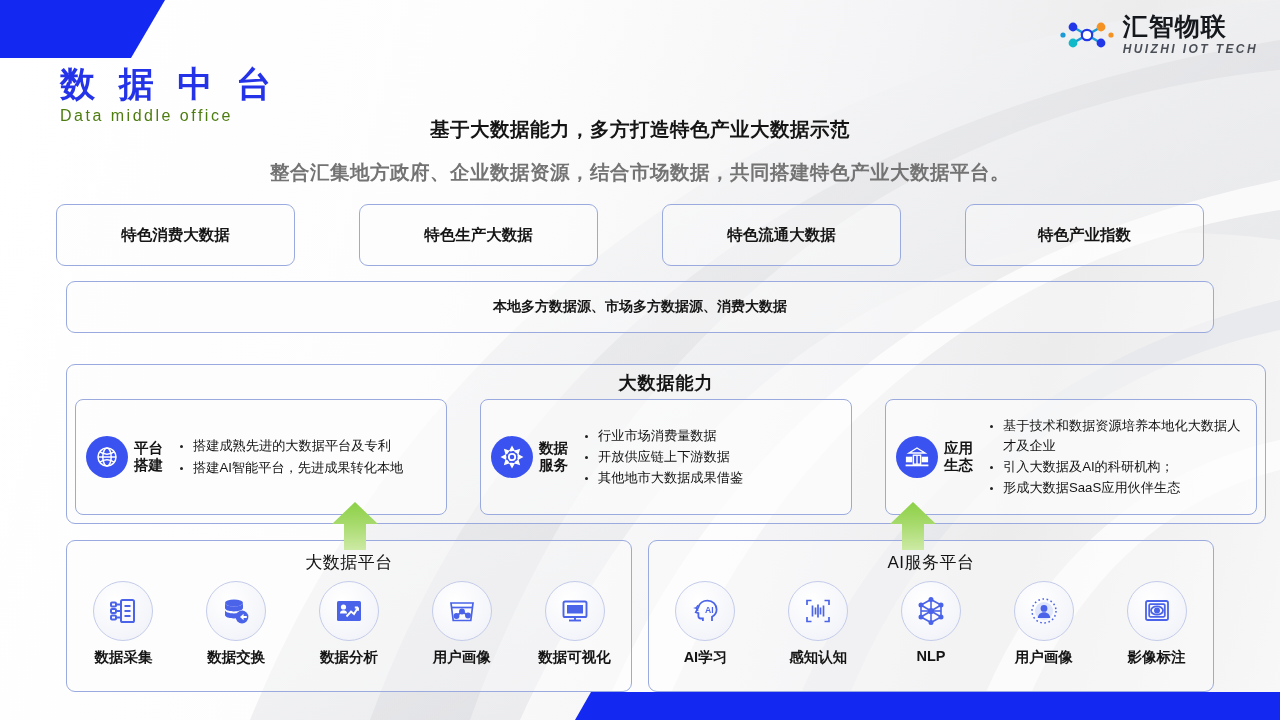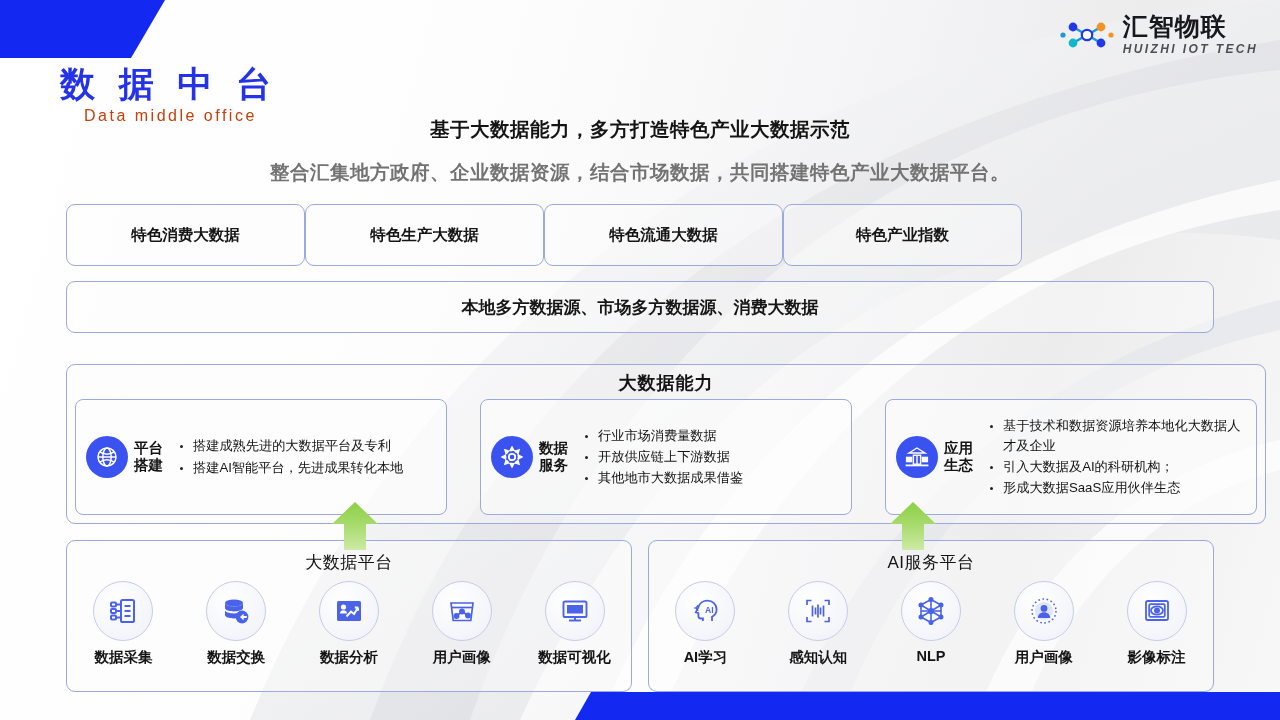--- a/index.html
+++ b/index.html
@@ -28,53 +28,53 @@
     clip-path:polygon(591px 0,1280px 0,1280px 28px,575px 28px);
   }
 
   
   .title-block{position:absolute;left:60px;top:66px;z-index:4;}
   .title-cn{
     font-size:35px;font-weight:bold;color:#2433e8;letter-spacing:7px;
     line-height:1.05;white-space:nowrap;
   }
   .title-en{
-    font-size:16px;color:#c2410c;letter-spacing:2.5px;margin-top:4px;
-    white-space:nowrap;font-weight:400;margin-left:24px;
+    font-size:16px;color:#4d7c0f;letter-spacing:2.5px;margin-top:4px;
+    white-space:nowrap;font-weight:400;
   }
 
   
   .logo{position:absolute;right:22px;top:14px;z-index:5;display:flex;align-items:center;gap:8px;}
   .logo-mark{width:56px;height:40px;flex:0 0 auto;}
   .logo-txt{display:flex;flex-direction:column;line-height:1;}
   .logo-cn{font-size:25px;font-weight:bold;color:#15181d;letter-spacing:1px;white-space:nowrap;}
   .logo-en{font-size:12px;font-weight:bold;color:#4a4f57;letter-spacing:2.4px;
     margin-top:4px;font-style:italic;white-space:nowrap;text-align:center;}
 
   
   .headlines{position:absolute;left:0;right:0;top:116px;z-index:4;text-align:center;}
   .hl1{font-size:19.5px;font-weight:bold;color:#141414;letter-spacing:.5px;}
   .hl2{font-size:19.5px;font-weight:bold;color:#737373;letter-spacing:.5px;margin-top:16px;}
 
   
-  .four-row{position:absolute;left:66px;top:204px;width:1003px;height:62px;z-index:2;
-    display:flex;justify-content:flex-start;}
+  .four-row{position:absolute;left:56px;top:204px;width:1148px;height:62px;z-index:2;
+    display:flex;justify-content:space-between;}
   .four-cell{
     width:239px;height:62px;border:1px solid #9aaade;border-radius:9px;
     background:rgba(252,252,253,.42);box-sizing:border-box;
     display:flex;align-items:center;justify-content:center;
     font-size:15.5px;font-weight:bold;color:#161616;
   }
 
   
   .band{
     position:absolute;left:66px;top:281px;width:1148px;height:52px;z-index:2;
     border:1px solid #9aaade;border-radius:9px;background:rgba(252,252,253,.42);
     box-sizing:border-box;display:flex;align-items:center;justify-content:center;
-    font-size:17px;font-weight:bold;color:#161616;
+    font-size:14px;font-weight:bold;color:#161616;
   }
 
   
   .cap-outer{
     position:absolute;left:66px;top:364px;width:1200px;height:160px;z-index:2;
     border:1px solid #9aaade;border-radius:9px;background:rgba(252,252,253,.38);
     box-sizing:border-box;
   }
   .cap-title{
     text-align:center;font-size:18px;font-weight:bold;color:#141414;

